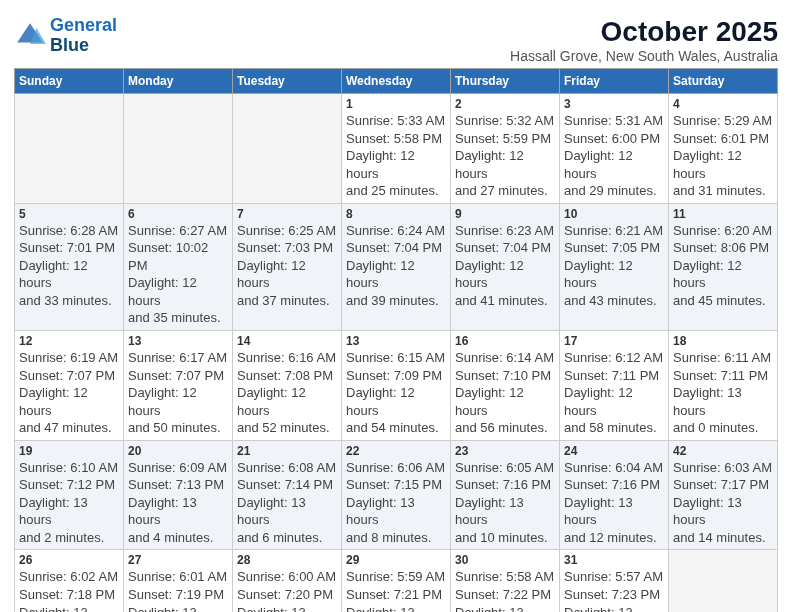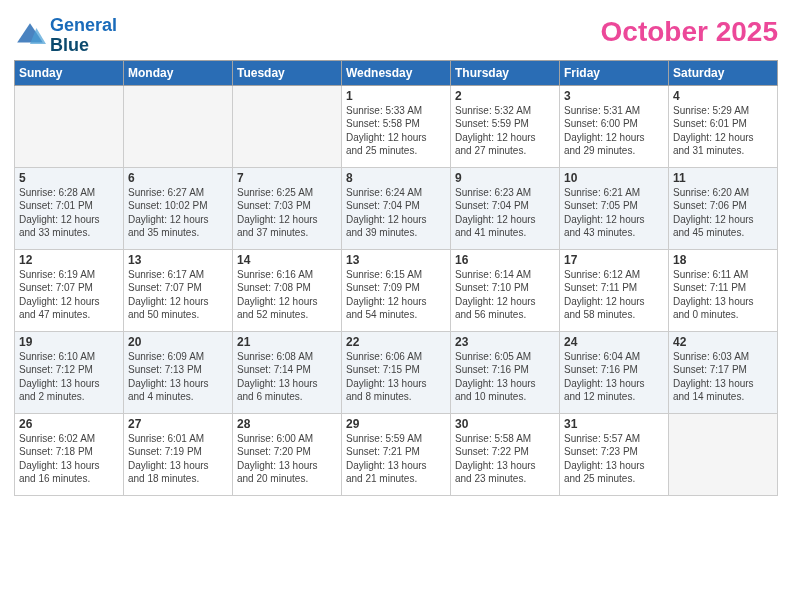--- a/index.html
+++ b/index.html
@@ -38,21 +38,21 @@
       width: 32px;
       height: 32px;
       margin-right: 4px;
     }
     .title-block {
       text-align: right;
     }
     .main-title {
       font-size: 28px;
       font-weight: bold;
-      color: #ec4899;
+      color: #0f172a;
     }
     .subtitle {
       font-size: 14px;
       color: #555;
     }
     .calendar {
       width: 100%;
       border-collapse: collapse;
       table-layout: fixed;
     }
@@ -78,21 +78,21 @@
     .calendar td.empty {
       background: #f5f5f5;
     }
     .day-number {
       font-size: 12px;
       font-weight: bold;
       display: block;
       margin-bottom: 1px;
     }
     .day-info {
-      font-size: 10px;
+      font-size: 13px;
       line-height: 1.35;
       color: #444;
     }
     .row-shaded td {
       background: #f0f4f8;
     }
   </style>
 </head>
 <body>
 
@@ -103,20 +103,21 @@
         <polygon points="20,4 36,28 4,28" fill="#2a6db5" opacity="0.85"></polygon>
         <polygon points="28,10 40,30 20,30" fill="#4a9fd5" opacity="0.7"></polygon>
       </svg>
       <div class="logo-text">
         <div><span>General</span></div>
         <div style="color:#0c4a6e;">Blue</div>
       </div>
     </div>
     <div class="title-block">
       <div class="main-title">October 2025</div>
+      <div class="subtitle">Hassall Grove, New South Wales, Australia</div>
     </div>
   </div>
 
   <table class="calendar">
     <thead>
       <tr>
         <th>Sunday</th>
         <th>Monday</th>
         <th>Tuesday</th>
         <th>Wednesday</th>
@@ -198,21 +199,21 @@
           <td>
             <span class="day-number">10</span>
             <div class="day-info" style="white-space: pre-line;">Sunrise: 6:21 AM
 Sunset: 7:05 PM
 Daylight: 12 hours
 and 43 minutes.</div>
           </td>
           <td>
             <span class="day-number">11</span>
             <div class="day-info" style="white-space: pre-line;">Sunrise: 6:20 AM
-Sunset: 7:06 PM
+Sunset: 8:06 PM
 Daylight: 12 hours
 and 45 minutes.</div>
           </td>
         </tr>
         <tr>
           <td>
             <span class="day-number">12</span>
             <div class="day-info" style="white-space: pre-line;">Sunrise: 6:19 AM
 Sunset: 7:07 PM
 Daylight: 12 hours

